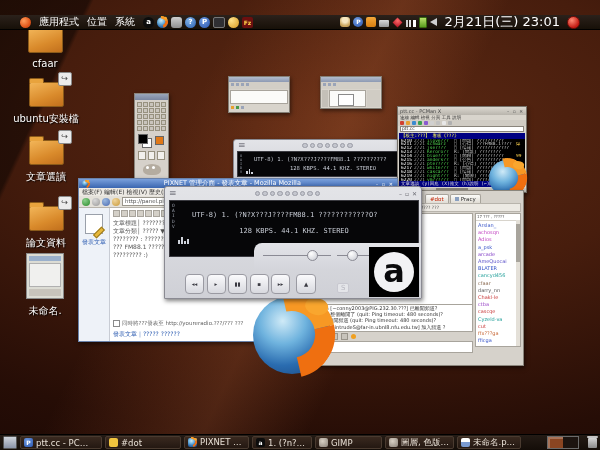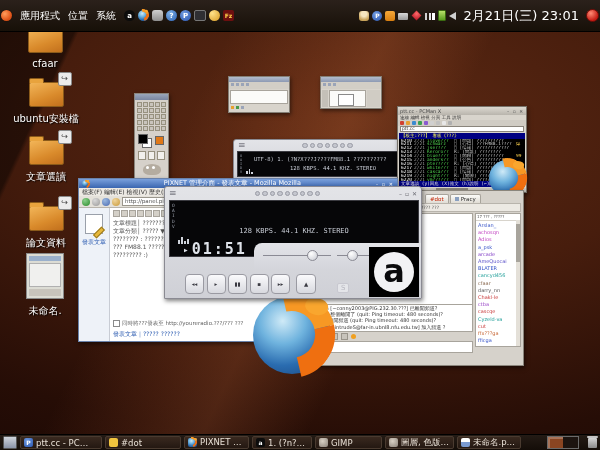--- a/index.html
+++ b/index.html
@@ -9,23 +9,23 @@
     background-color:#2e1009;
     background-image:
       linear-gradient(115deg, rgba(0,0,0,.45) 0%, rgba(0,0,0,.45) 11%, rgba(0,0,0,0) 11.6%),
       linear-gradient(115deg, rgba(255,130,70,0) 30%, rgba(255,130,70,.10) 42%, rgba(255,140,80,.17) 50%, rgba(255,120,60,0) 63%),
       radial-gradient(ellipse 130% 90% at 60% 28%, #5c2913 0%, #471d0d 40%, #260d06 78%, #1b0804 100%);
   }
   .win{position:absolute;box-shadow:1px 2px 4px rgba(0,0,0,.5)}
   .flex-sp{flex:1}
 
   
-  #top-panel{position:absolute;left:0;top:0;width:600px;height:32px;z-index:30;
+  #top-panel{position:absolute;left:0;top:15px;width:600px;height:15px;z-index:30;
     background:linear-gradient(#2b211b,#171008);border-bottom:1px solid #000;
-    display:flex;align-items:center;gap:4px;padding:0 1px;box-sizing:border-box;color:#fff;font-size:10px}
+    display:flex;align-items:center;gap:4px;padding:0 20px;box-sizing:border-box;color:#fff;font-size:10px}
   .ulogo{width:11px;height:11px;border-radius:50%;flex:none;
     background:radial-gradient(circle at 35% 35%,#ff9d5c,#e2571b 60%,#a83a10);box-shadow:0 0 1px #000}
   .pmenu{padding:0 4px;cursor:default;white-space:nowrap}
   #panel-launchers,#panel-tray{display:flex;align-items:center;gap:3px}
   .picon{width:11px;height:11px;flex:none;display:inline-flex;align-items:center;justify-content:center;
     font-size:7px;font-weight:bold;color:#fff;border-radius:2px}
   .pi-audacious{background:#0c0c0c;border-radius:50%}
   .pi-nautilus{background:linear-gradient(#cfcfcf,#8f8f8f);border-radius:3px}
   .pi-help{background:radial-gradient(circle at 35% 30%,#7fb2e8,#2a5fb0);border-radius:50%}
   .pi-pcman{background:radial-gradient(circle at 35% 30%,#6f9ae0,#2a56b0);border-radius:50%}
@@ -662,30 +662,27 @@
       </span>
   </div>
   <div class="pl-display">
     <div class="pl-clutter fp-clutter">
         <span>O</span>
         <span>A</span>
         <span>I</span>
         <span>D</span>
         <span>V</span>
       </div>
+    <div class="pl-song">UTF-8) 1.  (?N?X???J????FM88.1  ????????????O?</div>
     <div class="pl-info">128 KBPS. 44.1 KHZ. STEREO</div>
     <div class="pl-vis">
       <i style="height:4px"></i>
         <i style="height:7px"></i>
         <i style="height:3px"></i>
         <i style="height:5px"></i>
-    </div>
-    <div class="pl-time">
-      <span class="pl-play">▶</span>
-      <span>01:51</span>
     </div>
   </div>
   <div class="pl-sliders">
     <span class="pl-track" style="left:9px;width:68px"></span>
     <span class="pl-knob" style="left:53px"></span>
     <span class="pl-track" style="left:83px;width:32px"></span>
     <span class="pl-knob" style="left:93px"></span>
   </div>
   <div class="pl-logo">
     <div class="pl-circle">a</div>

